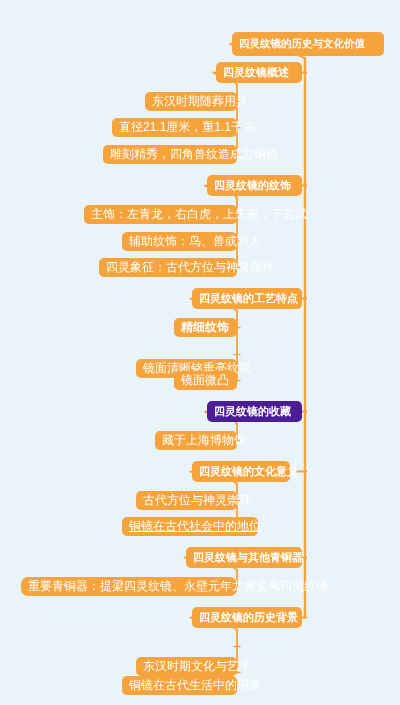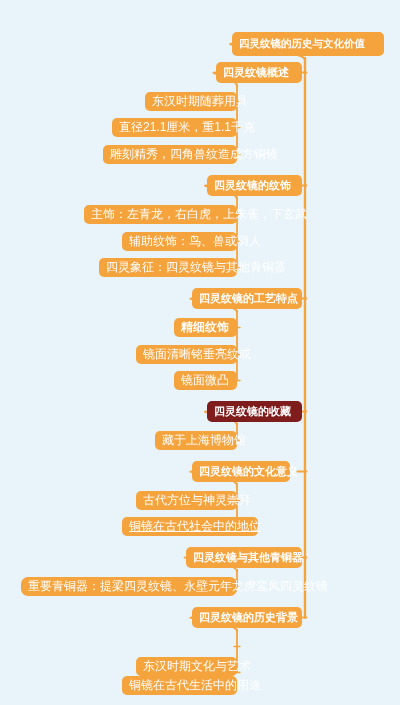--- a/index.html
+++ b/index.html
@@ -122,35 +122,35 @@
       <div class="node lvl1" style="left: 207px; top: 175px; width: 95px; height: 21px; background: rgb(245, 163, 60); color: rgb(255, 255, 255);">
         <span>四灵纹镜的纹饰</span>
       </div>
       <div class="node lvl2" style="left: 84px; top: 205px; width: 153px; height: 19px; background: rgb(245, 163, 60); color: rgb(255, 255, 255);">
         <span>主饰：左青龙，右白虎，上朱雀，下玄武</span>
       </div>
       <div class="node lvl2" style="left: 122px; top: 232px; width: 115px; height: 19px; background: rgb(245, 163, 60); color: rgb(255, 255, 255);">
         <span>辅助纹饰：鸟、兽或羽人</span>
       </div>
       <div class="node lvl2" style="left: 99px; top: 258px; width: 138px; height: 19px; background: rgb(245, 163, 60); color: rgb(255, 255, 255);">
-        <span>四灵象征：四灵纹镜与其他青铜器</span>
+        <span>四灵象征：古代方位与神灵崇拜</span>
       </div>
       <div class="node lvl1" style="left: 192px; top: 288px; width: 110px; height: 21px; background: rgb(245, 163, 60); color: rgb(255, 255, 255);">
         <span>四灵纹镜的工艺特点</span>
       </div>
       <div class="node lvl2" style="left: 174px; top: 318px; width: 63px; height: 19px; background: rgb(245, 163, 60); color: rgb(255, 255, 255); font-weight: bold;">
         <span>精细纹饰</span>
       </div>
-      <div class="node lvl2" style="left: 136px; top: 345px; width: 101px; height: 19px; background: rgb(245, 163, 60); color: rgb(255, 255, 255);">
+      <div class="node lvl2" style="left: 136px; top: 359px; width: 101px; height: 19px; background: rgb(245, 163, 60); color: rgb(255, 255, 255);">
         <span>镜面清晰铭垂亮纹或</span>
       </div>
       <div class="node lvl2" style="left: 174px; top: 371px; width: 63px; height: 19px; background: rgb(245, 163, 60); color: rgb(255, 255, 255);">
         <span>镜面微凸</span>
       </div>
-      <div class="node lvl1" style="left: 207px; top: 401px; width: 95px; height: 21px; background: #7f1d1d; color: rgb(255, 255, 255);">
+      <div class="node lvl1" style="left: 207px; top: 401px; width: 95px; height: 21px; background: #4c1d95; color: rgb(255, 255, 255);">
         <span>四灵纹镜的收藏</span>
       </div>
       <div class="node lvl2" style="left: 155px; top: 431px; width: 82px; height: 19px; background: rgb(245, 163, 60); color: rgb(255, 255, 255);">
         <span>藏于上海博物馆</span>
       </div>
       <div class="node lvl1" style="left: 192px; top: 461px; width: 98px; height: 21px; background: rgb(245, 163, 60); color: rgb(255, 255, 255);">
         <span>四灵纹镜的文化意义</span>
       </div>
       <div class="node lvl2" style="left: 136px; top: 491px; width: 101px; height: 19px; background: rgb(245, 163, 60); color: rgb(255, 255, 255);">
         <span>古代方位与神灵崇拜</span>

